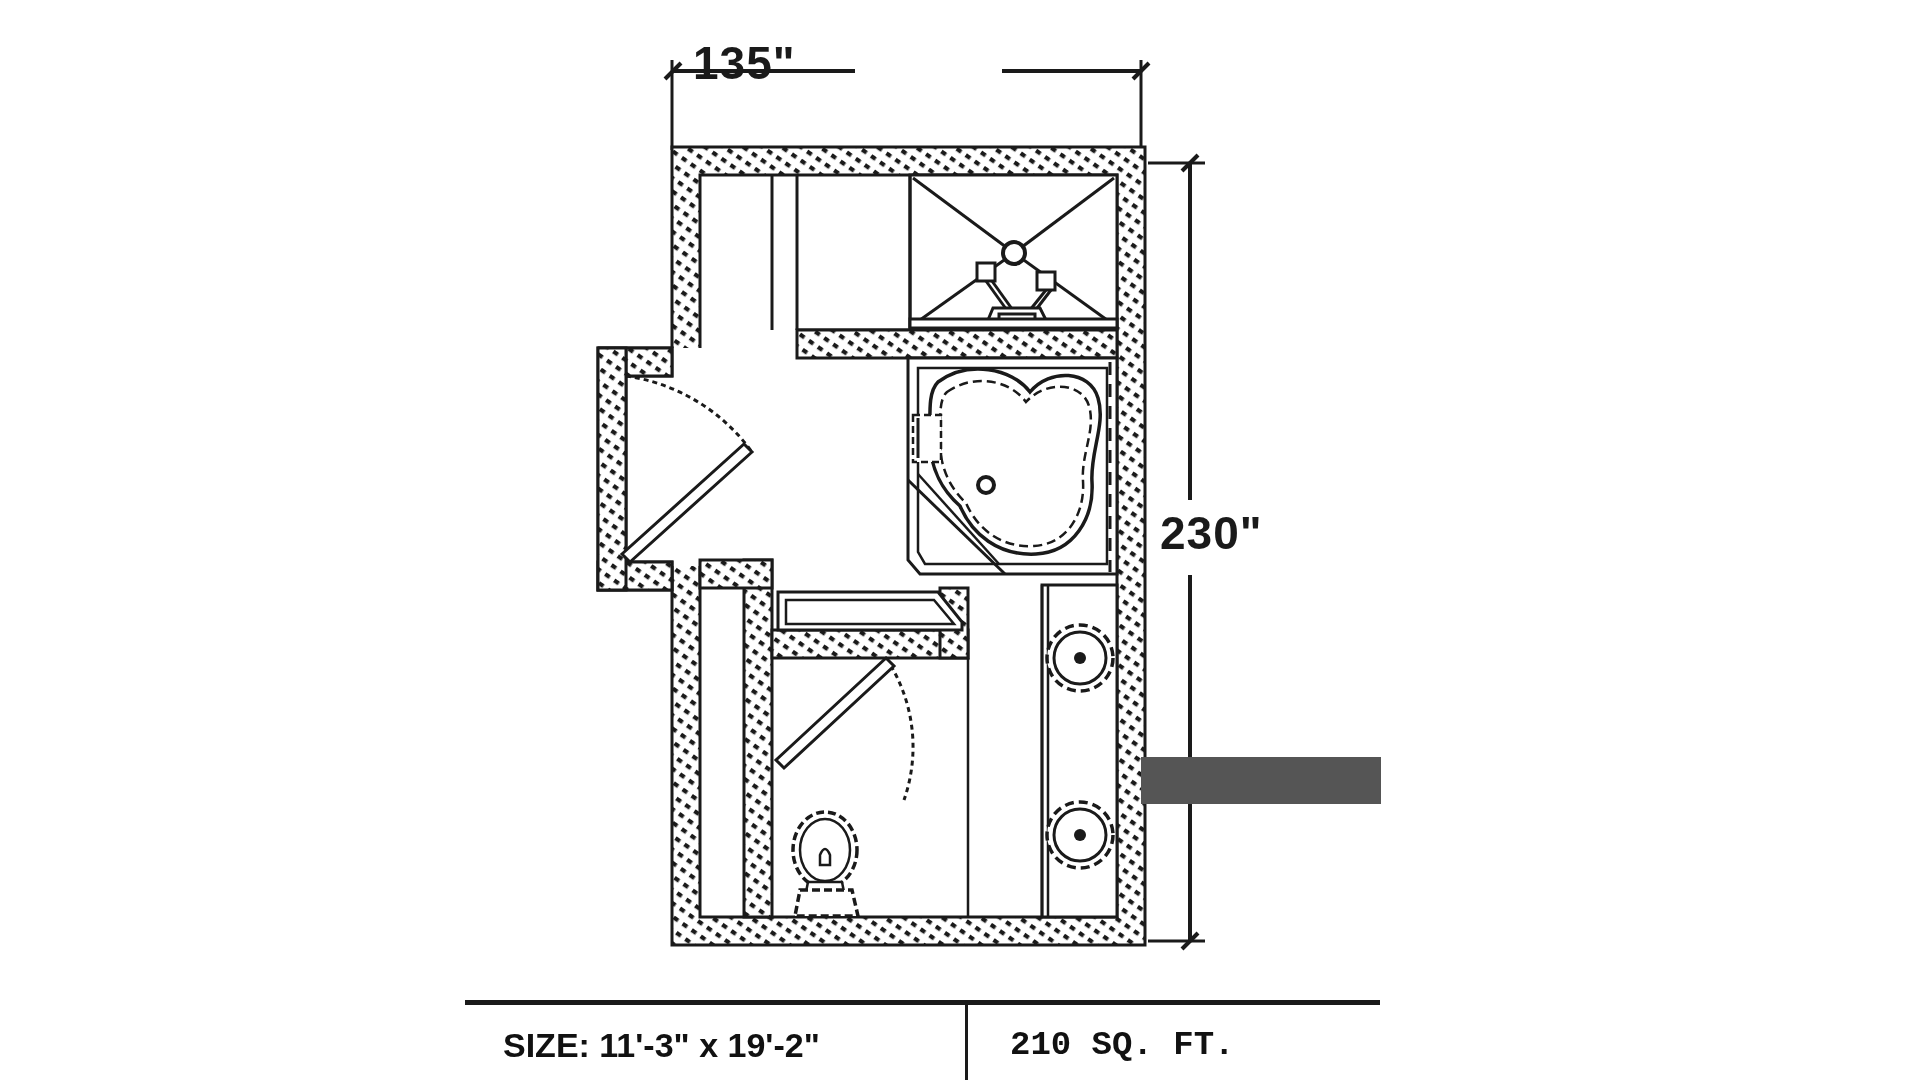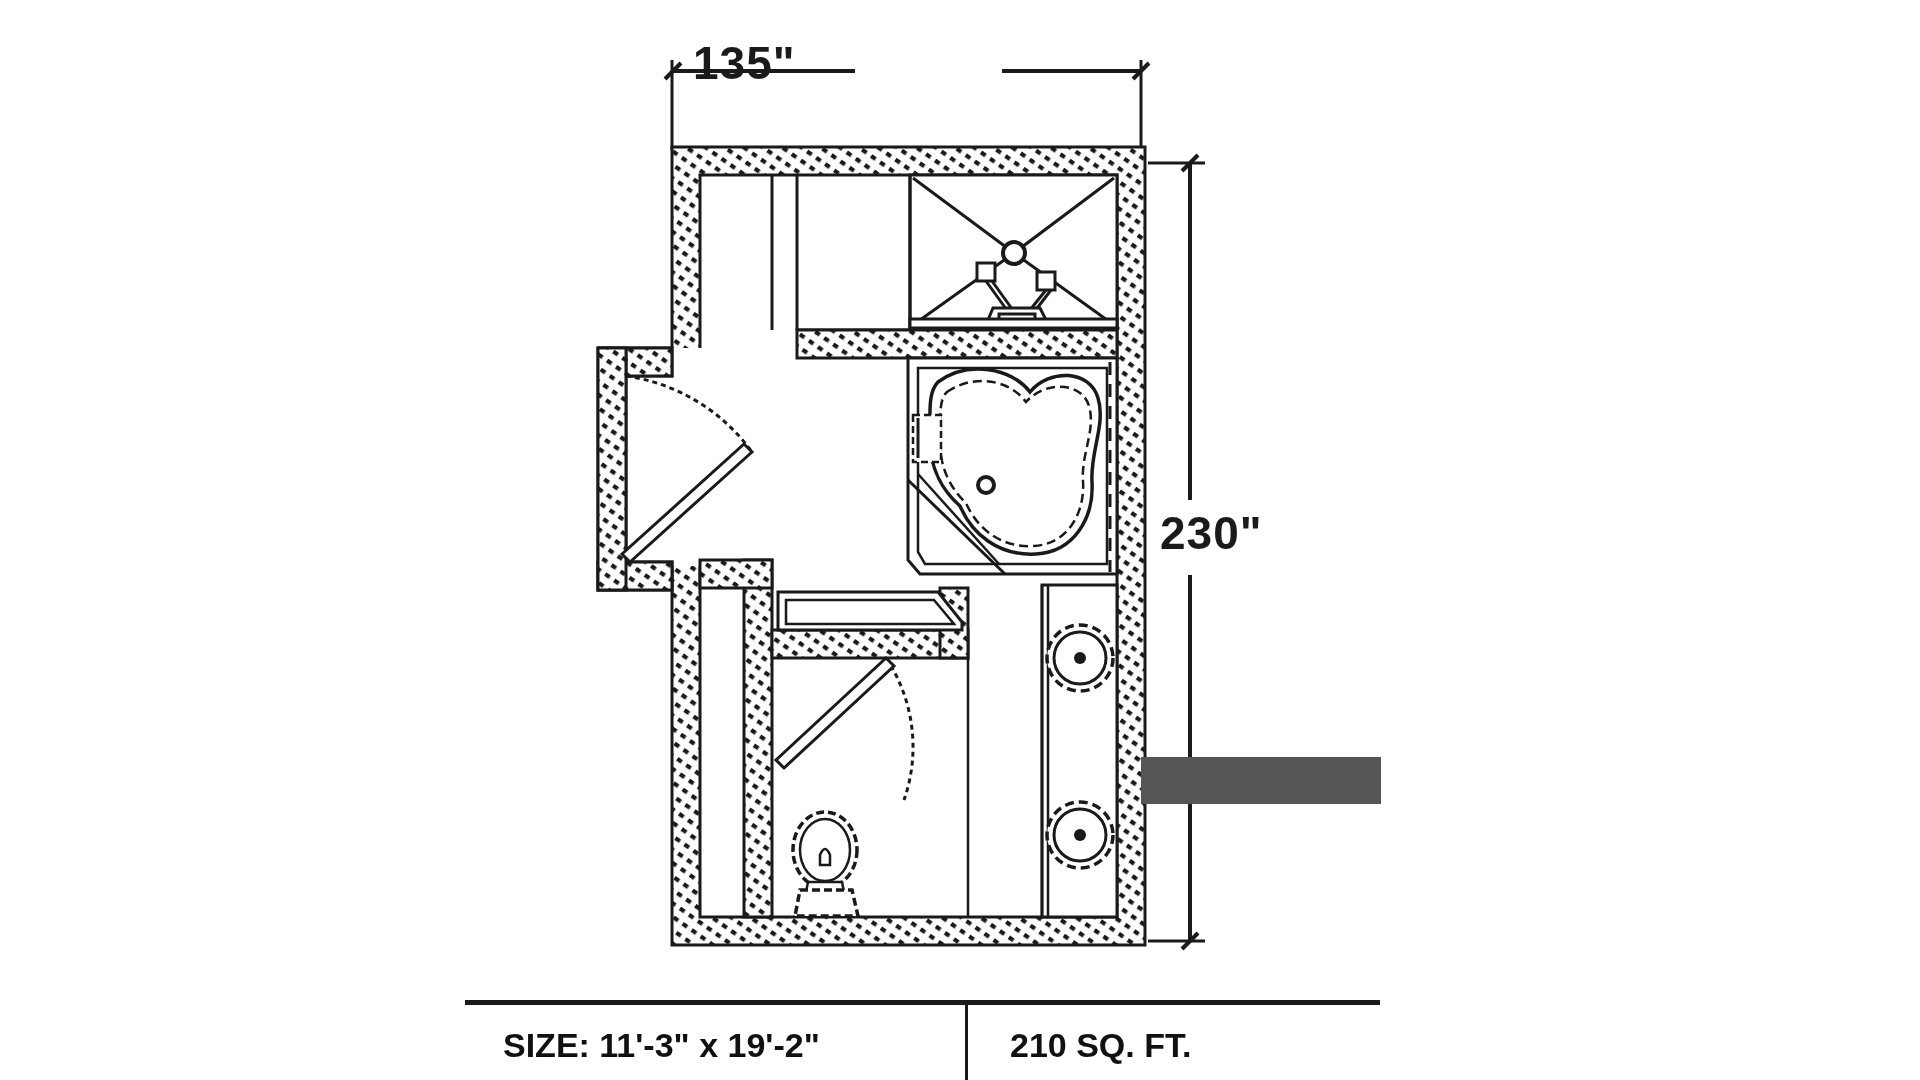--- a/index.html
+++ b/index.html
@@ -13,21 +13,21 @@
   #dim-right-label{left:1160px;top:506px;font-size:46px;}
 
   .caption-bar{position:absolute;left:465px;top:1000px;width:915px;height:80px;}
   .caption-rule{position:absolute;left:0;top:0;width:915px;height:5px;
                 background:#1a1a1a;}
   .caption-div{position:absolute;left:500px;top:5px;width:3px;height:75px;
                background:#1a1a1a;}
   .caption-text{position:absolute;top:26px;font-size:34px;font-weight:bold;
                 white-space:nowrap;color:#111;}
   #caption-size{left:38px;}
-  #caption-area{left:545px;}
+  #caption-area{left:545px;font-family:Liberation Mono, monospace;}
 </style>
 </head>
 <body>
 
 <div id="stage">
 
   <svg id="plan-svg" width="1920" height="1080" viewBox="0 0 1920 1080" style="position:absolute;left:0;top:0;">
 
     <defs>
 

